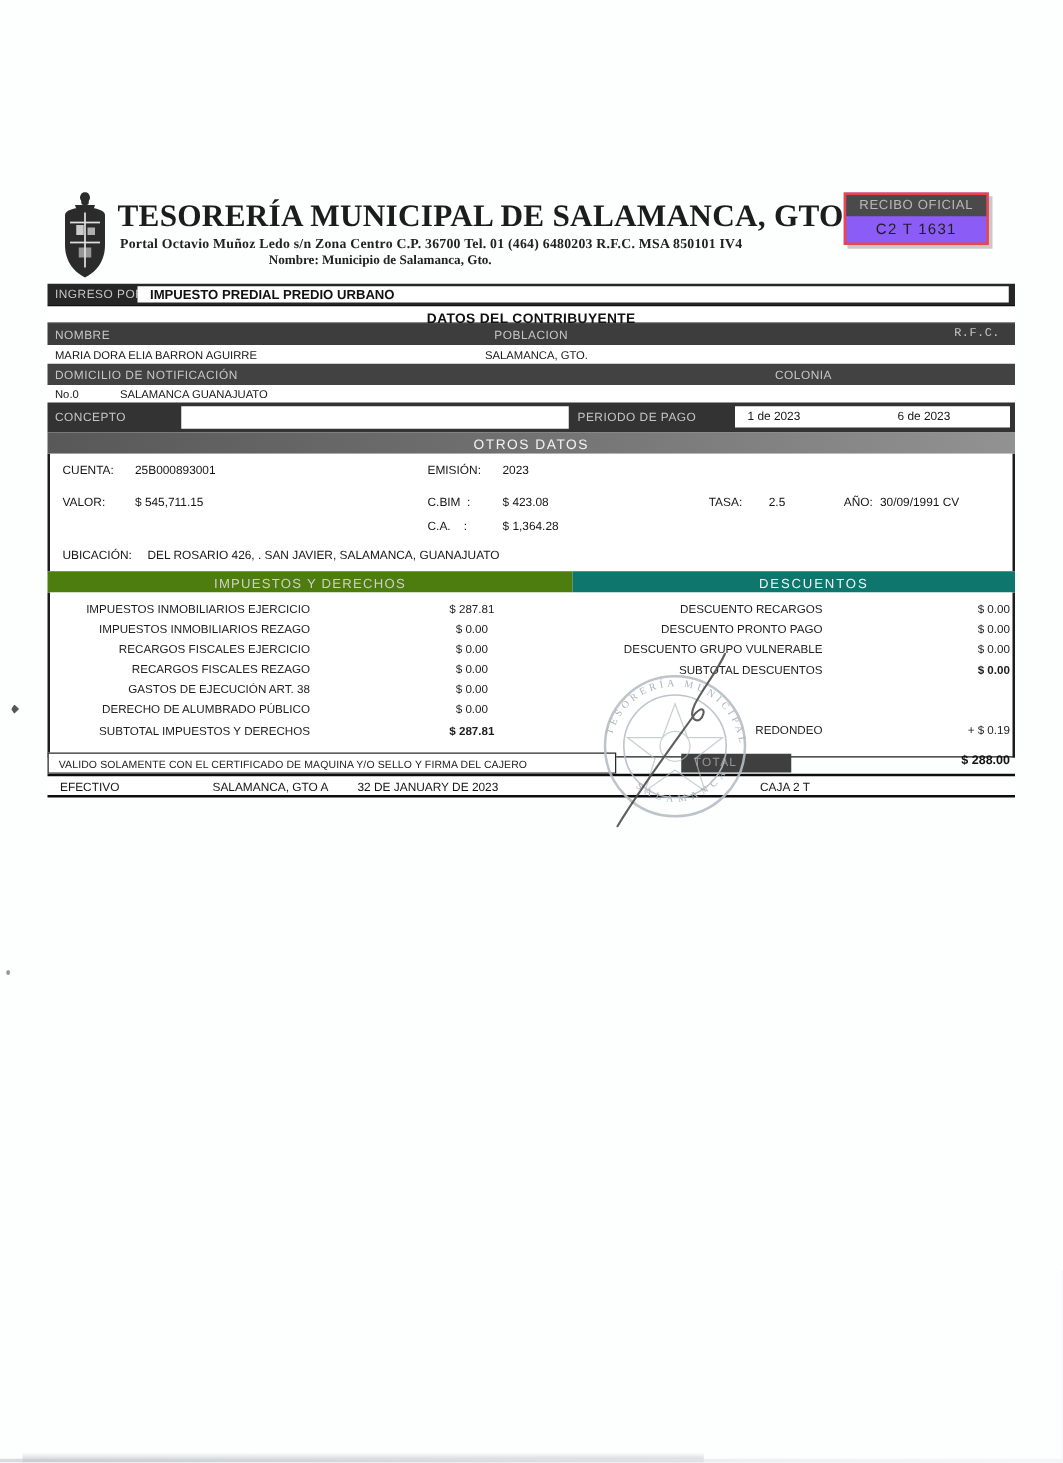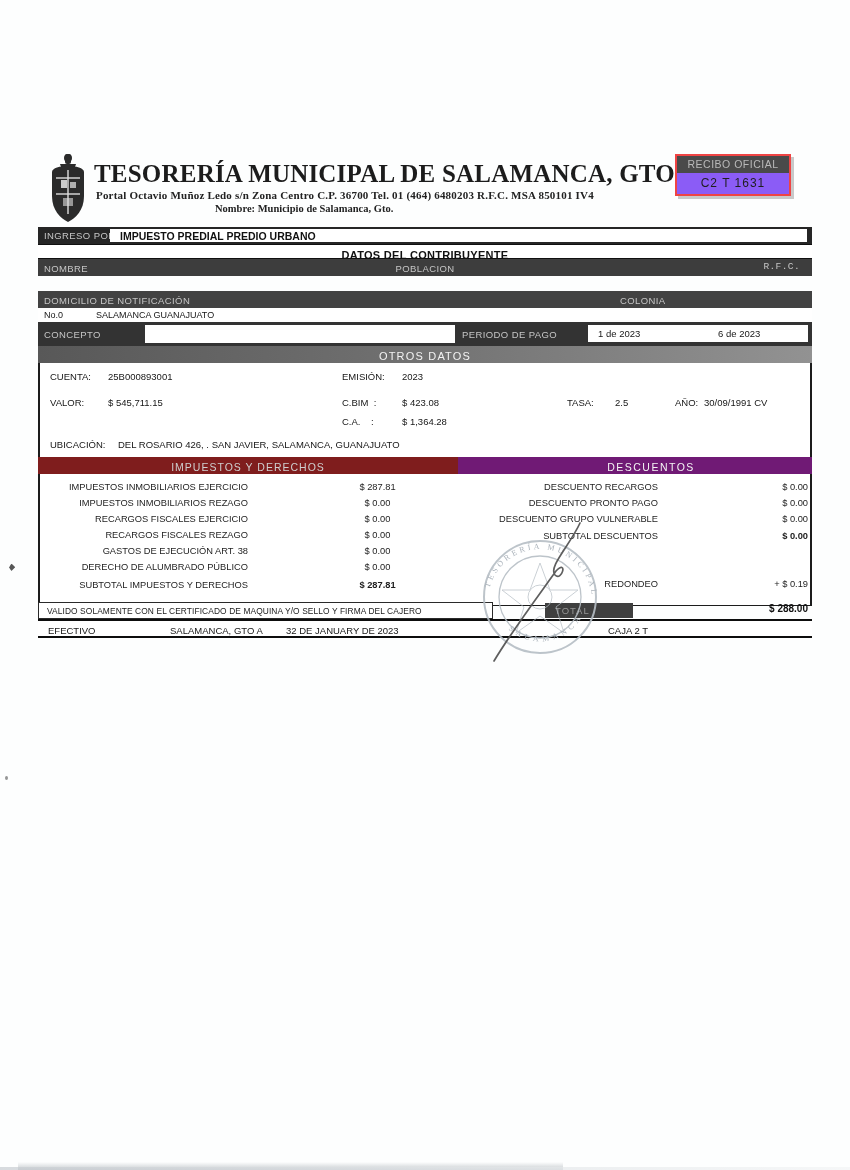--- a/index.html
+++ b/index.html
@@ -28,23 +28,23 @@
   .r-datos span { font-weight:bold; font-size:11px; color:#111; letter-spacing:.3px; }
   .r-nombar  { top:259px; height:17px; background:#3d3d3d; }
   .r-nomval  { top:276px; height:15px; background:#fff; }
   .r-dombar  { top:291px; height:17px; background:#424242; }
   .r-domval  { top:308px; height:14px; background:#fff; }
   .r-concepto{ top:322px; height:24px; background:#333333; }
   .r-otrosbar{ top:346px; height:17px; background:linear-gradient(90deg,#585858 0%,#6f6f6f 45%,#929292 100%); text-align:center; }
   .r-otrosbar span { color:#f2f2f2; font-size:11px; letter-spacing:1.2px; }
   .r-otrosbody { top:363px; height:94px; background:#fff; border-left:2px solid #1c1c1c; border-right:2px solid #1c1c1c; }
   .r-secbars { top:457px; height:17px; }
-  .sec-left  { position:absolute; left:0; top:0; width:420px; height:17px; background:#7f1d1d; text-align:center; }
+  .sec-left  { position:absolute; left:0; top:0; width:420px; height:17px; background:#4d7c0f; text-align:center; }
   .sec-left span { color:#cfcfcf; font-size:10.5px; letter-spacing:1px; }
-  .sec-right { position:absolute; left:420px; top:0; width:354px; height:17px; background:#701a75; text-align:center;padding-left:32px; }
+  .sec-right { position:absolute; left:420px; top:0; width:354px; height:17px; background:#0f766e; text-align:center;padding-left:32px; }
   .sec-right span { color:#f4f4f4; font-size:10.5px; letter-spacing:1.5px; }
   .r-tables  { top:474px; height:132px; background:#fff; border-left:2px solid #1c1c1c; border-right:2px solid #1c1c1c; border-bottom:1.5px solid #1c1c1c; }
   .t-label { position:absolute; font-size:9.3px; color:#1d1d1d; white-space:nowrap; }
   .t-val   { position:absolute; font-size:9.3px; color:#1d1d1d; white-space:nowrap; }
   .bold { font-weight:bold; }
 
   .r-valido { top:602px; height:17px; }
   .valido-box { position:absolute; left:0; top:0; width:455px; height:17px; background:#fff; border:1px solid #2a2a2a; }
   .valido-box span { font-size:8.4px; color:#222; white-space:nowrap; position:absolute; left:8px; top:3px; letter-spacing:.1px; }
   .total-bar { position:absolute; left:507px; top:1px; width:88px; height:15px; background:#3f3f3f; }
@@ -107,20 +107,25 @@
   <div class="row r-datos">
     <span>DATOS DEL CONTRIBUYENTE</span>
   </div>
 
   <div class="row r-nombar">
     <span class="bar-text abs" style="left:6px; top:4px;">NOMBRE</span>
     <span class="bar-text abs" style="left:50%; top:4px; transform:translateX(-50%);">POBLACION</span>
     <span class="bar-text abs" style="right:12px; top:2px;font-family:Liberation Mono, monospace;">R.F.C.</span>
   </div>
 
+  <div class="row r-nomval">
+    <span class="val-text abs" style="left:6px; top:3px; font-size:9px;">MARIA DORA ELIA BARRON AGUIRRE</span>
+    <span class="val-text abs" style="left:350px; top:3px; font-size:9px;">SALAMANCA, GTO.</span>
+    <span class="val-text abs" style="right:12px; top:3px; font-size:9px;"></span>
+  </div>
 
   <div class="row r-dombar">
     <span class="bar-text abs" style="left:6px; top:4px;">DOMICILIO DE NOTIFICACIÓN</span>
     <span class="bar-text abs" style="left:582px; top:4px;">COLONIA</span>
   </div>
 
   <div class="row r-domval">
     <span class="val-text abs" style="left:6px; top:2px; font-size:9px;">No.0</span>
     <span class="val-text abs" style="left:58px; top:2px; font-size:9px;">SALAMANCA GUANAJUATO</span>
     <span class="val-text abs" style="left:582px; top:2px; font-size:9px;"></span>

